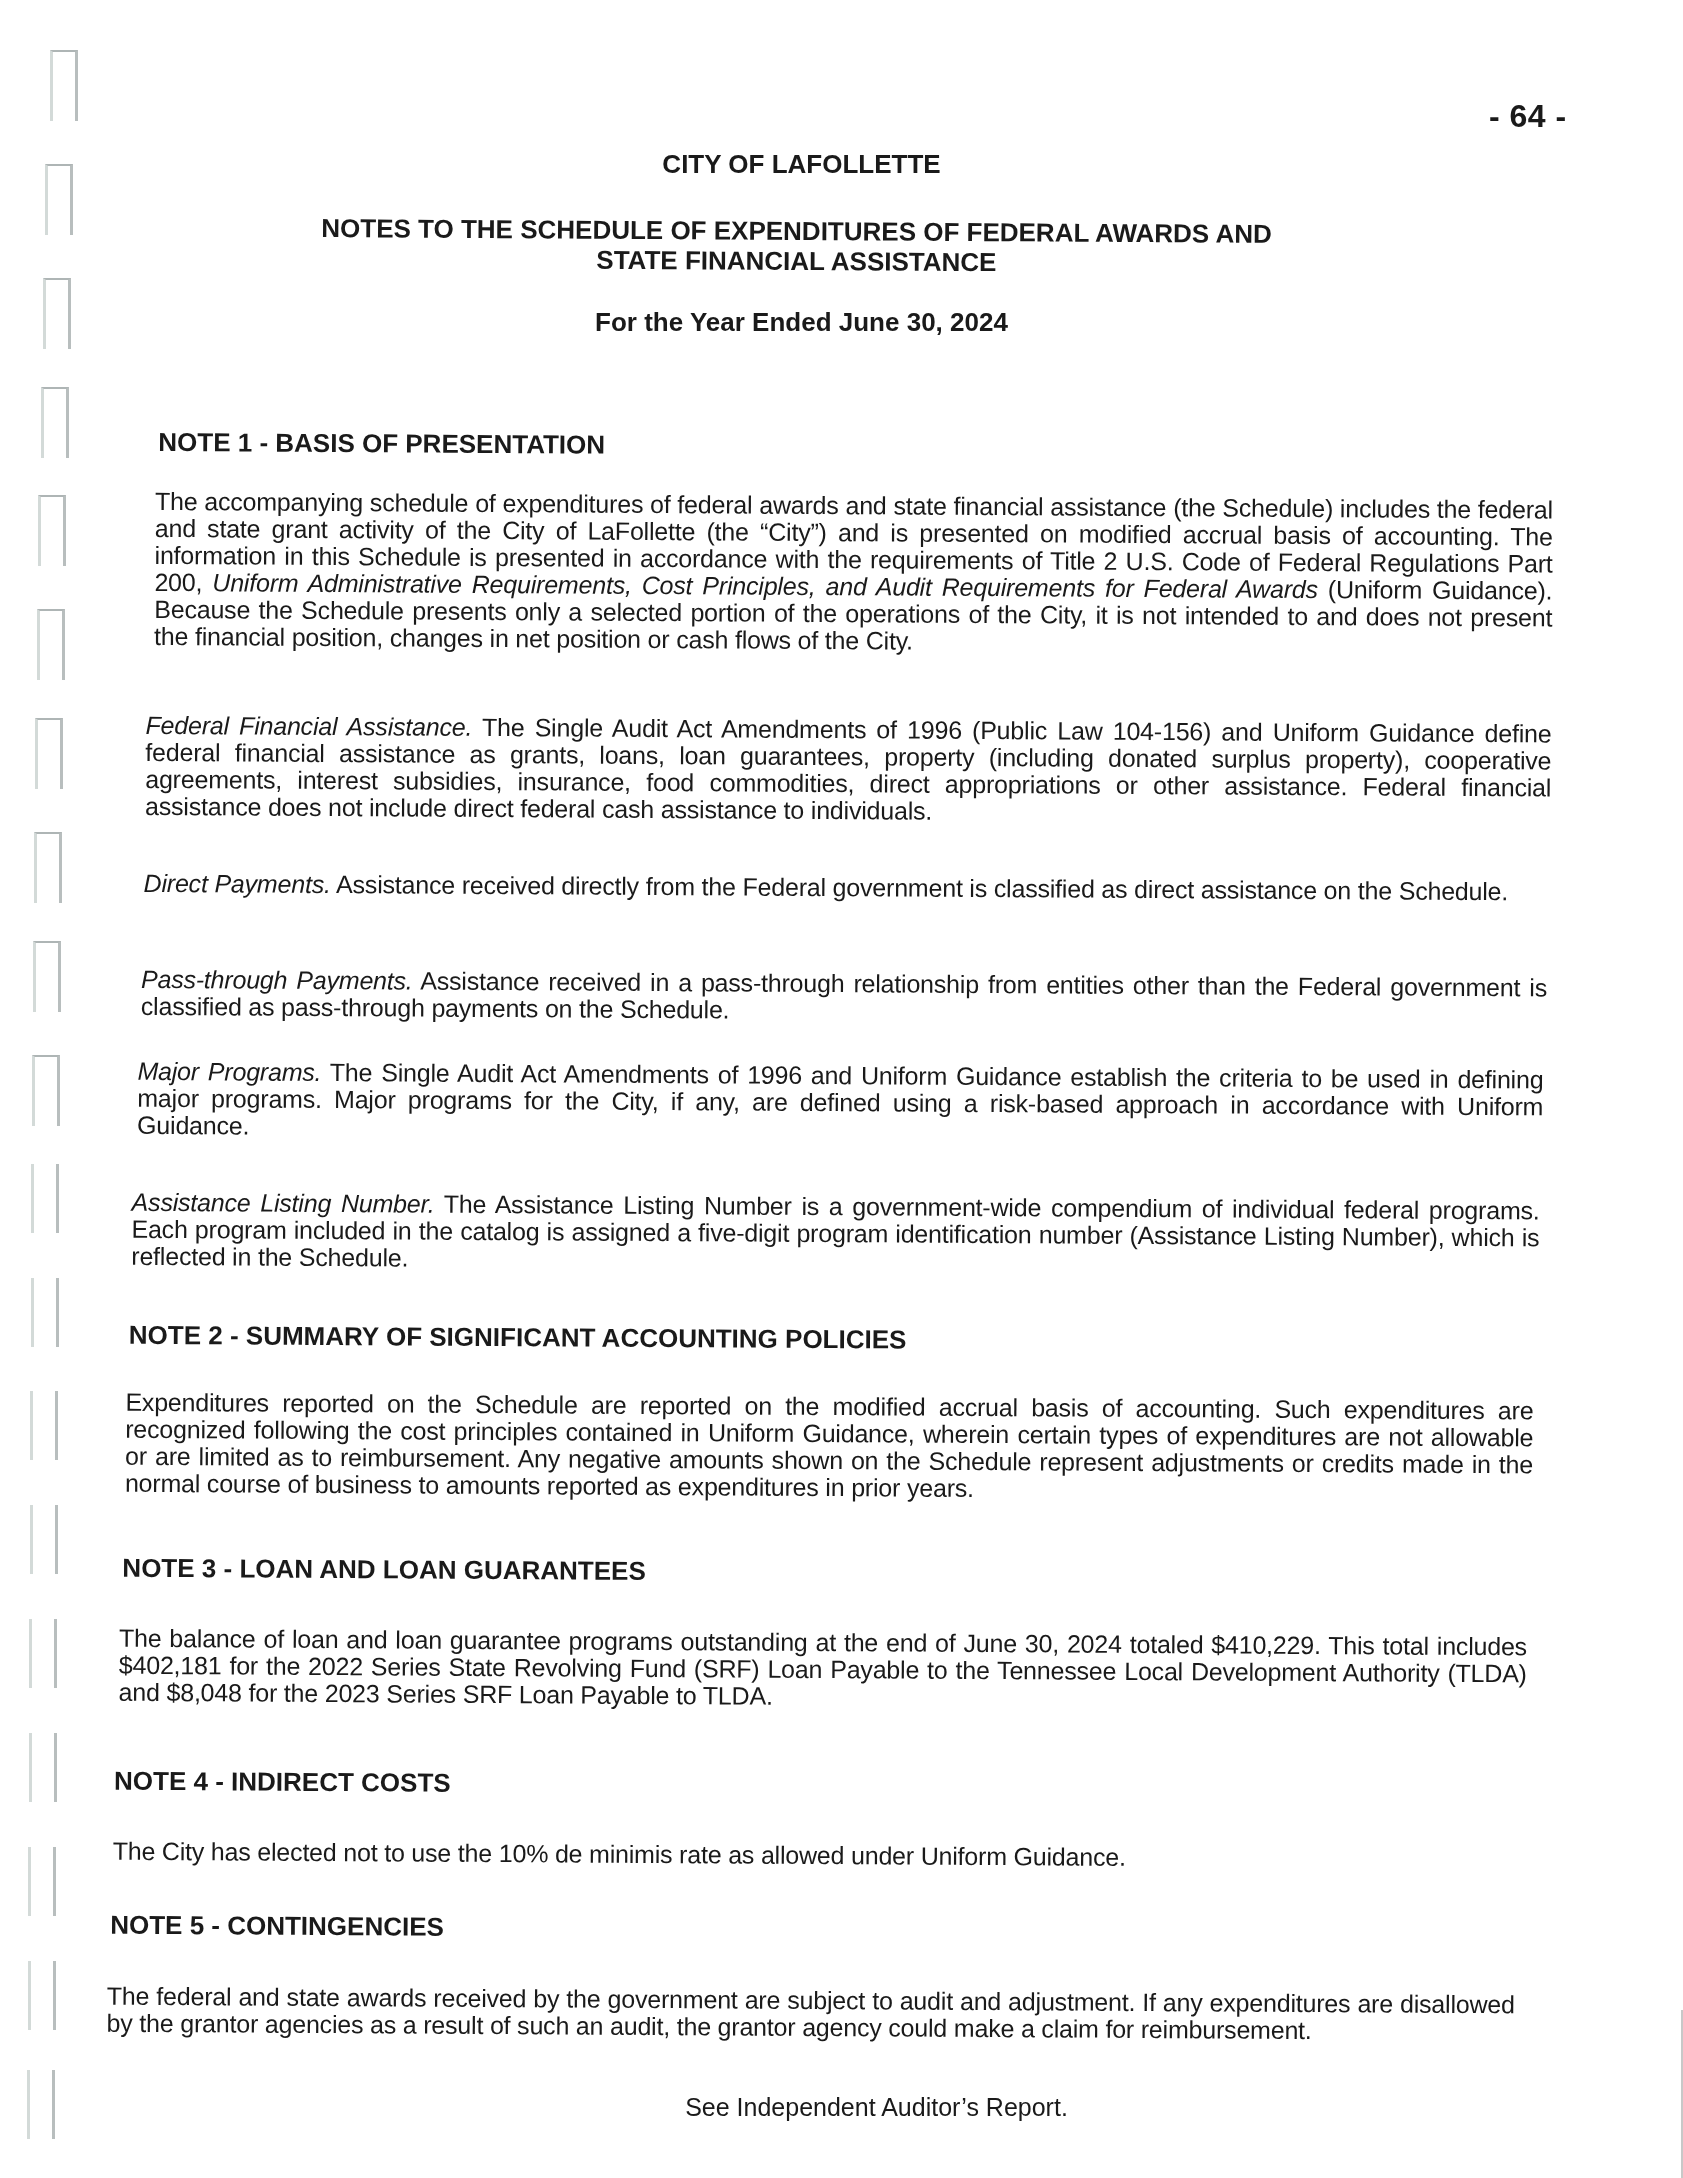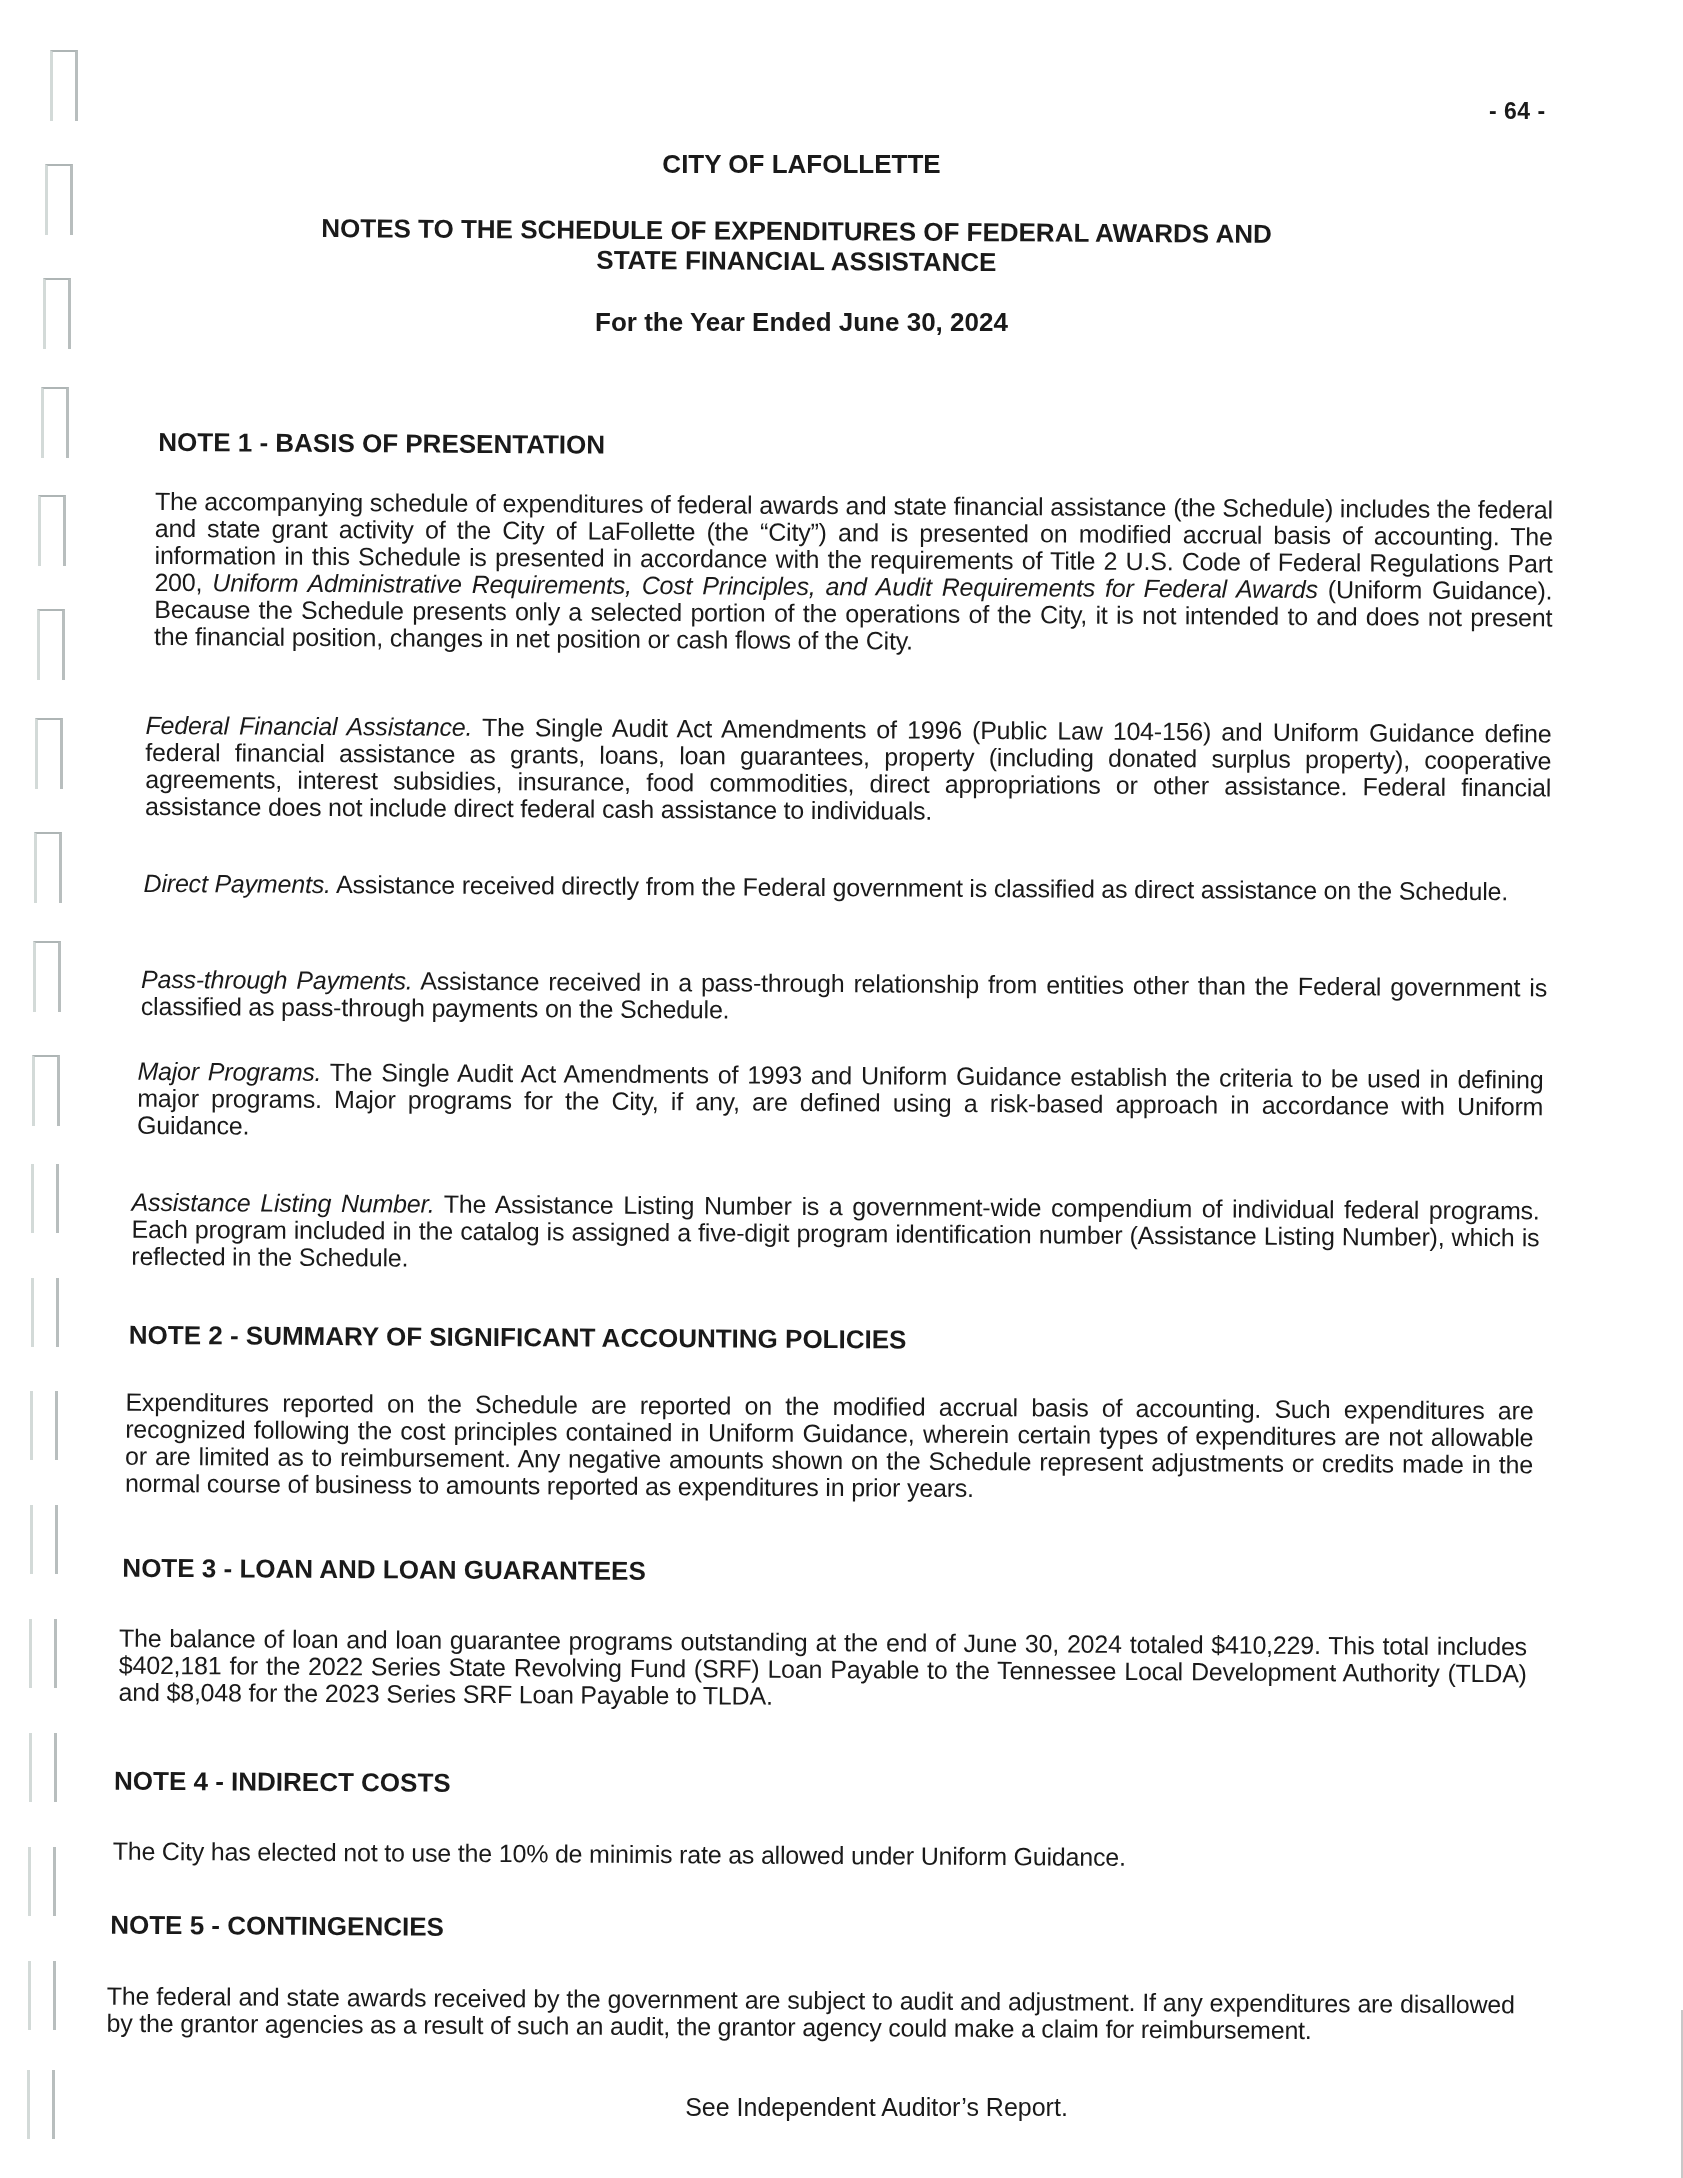--- a/index.html
+++ b/index.html
@@ -28,21 +28,21 @@
       height: 69px;
       border-top: 2px solid #9aa3a3;
       border-left: 3px solid #c9d1cf;
       border-right: 3px solid #a7aeae;
       opacity: 0.8;
     }
     .page-number {
       position: absolute;
       left: 1489px;
       top: 98px;
-      font-size: 23px;
+      font-size: 32px;
       font-weight: bold;
       letter-spacing: 0.5px;
     }
     .header {
       position: absolute;
       left: 0;
       width: 1683px;
       text-align: center;
       font-weight: bold;
     }
@@ -133,21 +133,21 @@
   <div class="note-heading" style="left:161px; top:426px;">NOTE 1 - BASIS OF PRESENTATION</div>
 
   <div class="block" style="left:158px; top:487px; width:1398px;"><span>The accompanying schedule of expenditures of federal awards and state financial assistance (the Schedule) includes the federal and state grant activity of the City of LaFollette (the “City”) and is presented on modified accrual basis of accounting. The information in this Schedule is presented in accordance with the requirements of Title 2 U.S. Code of Federal Regulations Part 200, </span><em>Uniform Administrative Requirements, Cost Principles, and Audit Requirements for Federal Awards</em><span> (Uniform Guidance). Because the Schedule presents only a selected portion of the operations of the City, it is not intended to and does not present the financial position, changes in net position or cash flows of the City.</span></div>
 
   <div class="block" style="left:150px; top:711px; width:1406px;"><span class="lead">Federal Financial Assistance.</span><span> The Single Audit Act Amendments of 1996 (Public Law 104-156) and Uniform Guidance define federal financial assistance as grants, loans, loan guarantees, property (including donated surplus property), cooperative agreements, interest subsidies, insurance, food commodities, direct appropriations or other assistance. Federal financial assistance does not include direct federal cash assistance to individuals.</span></div>
 
   <div class="block" style="left:149px; top:869px; width:1406px;"><span class="lead">Direct Payments.</span><span> Assistance received directly from the Federal government is classified as direct assistance on the Schedule.</span></div>
 
   <div class="block" style="left:147px; top:965px; width:1406px;"><span class="lead">Pass-through Payments.</span><span> Assistance received in a pass-through relationship from entities other than the Federal government is classified as pass-through payments on the Schedule.</span></div>
 
-  <div class="block" style="left:144px; top:1057px; width:1406px;"><span class="lead">Major Programs.</span><span> The Single Audit Act Amendments of 1993 and Uniform Guidance establish the criteria to be used in defining major programs. Major programs for the City, if any, are defined using a risk-based approach in accordance with Uniform Guidance.</span></div>
+  <div class="block" style="left:144px; top:1057px; width:1406px;"><span class="lead">Major Programs.</span><span> The Single Audit Act Amendments of 1996 and Uniform Guidance establish the criteria to be used in defining major programs. Major programs for the City, if any, are defined using a risk-based approach in accordance with Uniform Guidance.</span></div>
 
   <div class="block" style="left:139px; top:1188px; width:1408px;"><span class="lead">Assistance Listing Number.</span><span> The Assistance Listing Number is a government-wide compendium of individual federal programs. Each program included in the catalog is assigned a five-digit program identification number (Assistance Listing Number), which is reflected in the Schedule.</span></div>
 
   <div class="note-heading" style="left:137px; top:1319px;">NOTE 2 - SUMMARY OF SIGNIFICANT ACCOUNTING POLICIES</div>
 
   <div class="block" style="left:134px; top:1388px; width:1408px;">Expenditures reported on the Schedule are reported on the modified accrual basis of accounting. Such expenditures are recognized following the cost principles contained in Uniform Guidance, wherein certain types of expenditures are not allowable or are limited as to reimbursement. Any negative amounts shown on the Schedule represent adjustments or credits made in the normal course of business to amounts reported as expenditures in prior years.</div>
 
   <div class="note-heading" style="left:132px; top:1552px;">NOTE 3 - LOAN AND LOAN GUARANTEES</div>
 
   <div class="block" style="left:129px; top:1624px; width:1408px;">The balance of loan and loan guarantee programs outstanding at the end of June 30, 2024 totaled $410,229. This total includes $402,181 for the 2022 Series State Revolving Fund (SRF) Loan Payable to the Tennessee Local Development Authority (TLDA) and $8,048 for the 2023 Series SRF Loan Payable to TLDA.</div>

